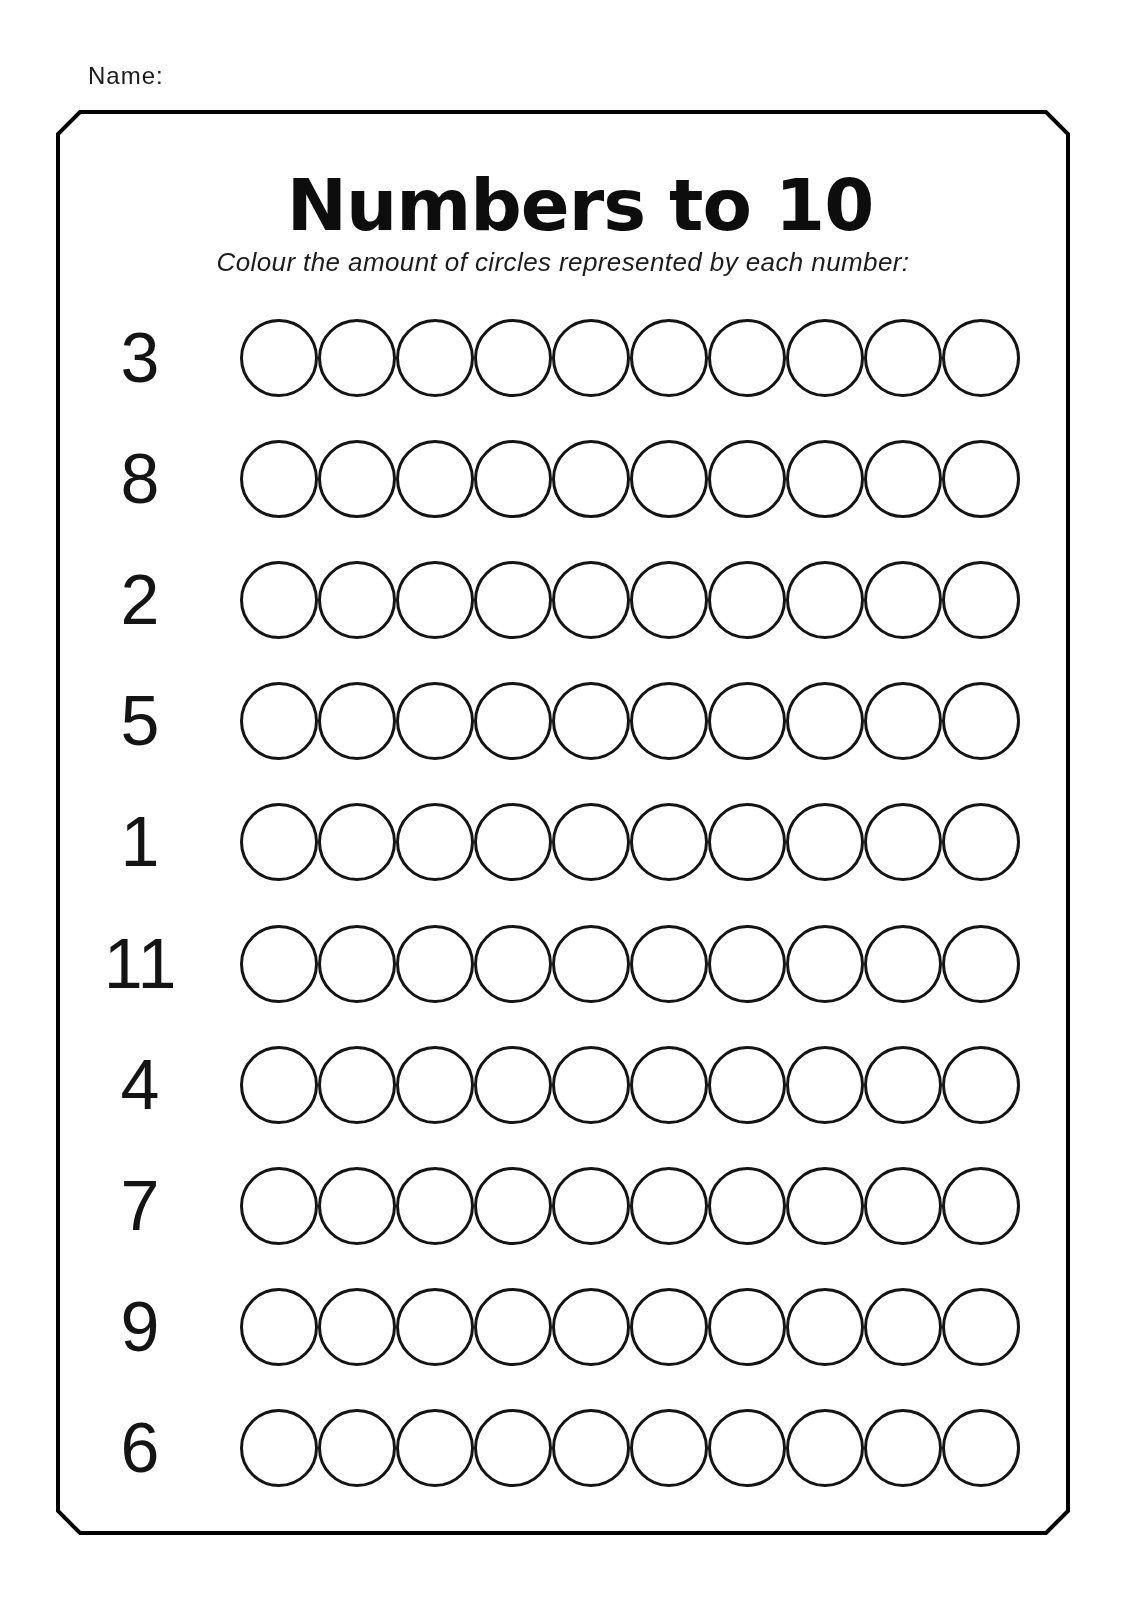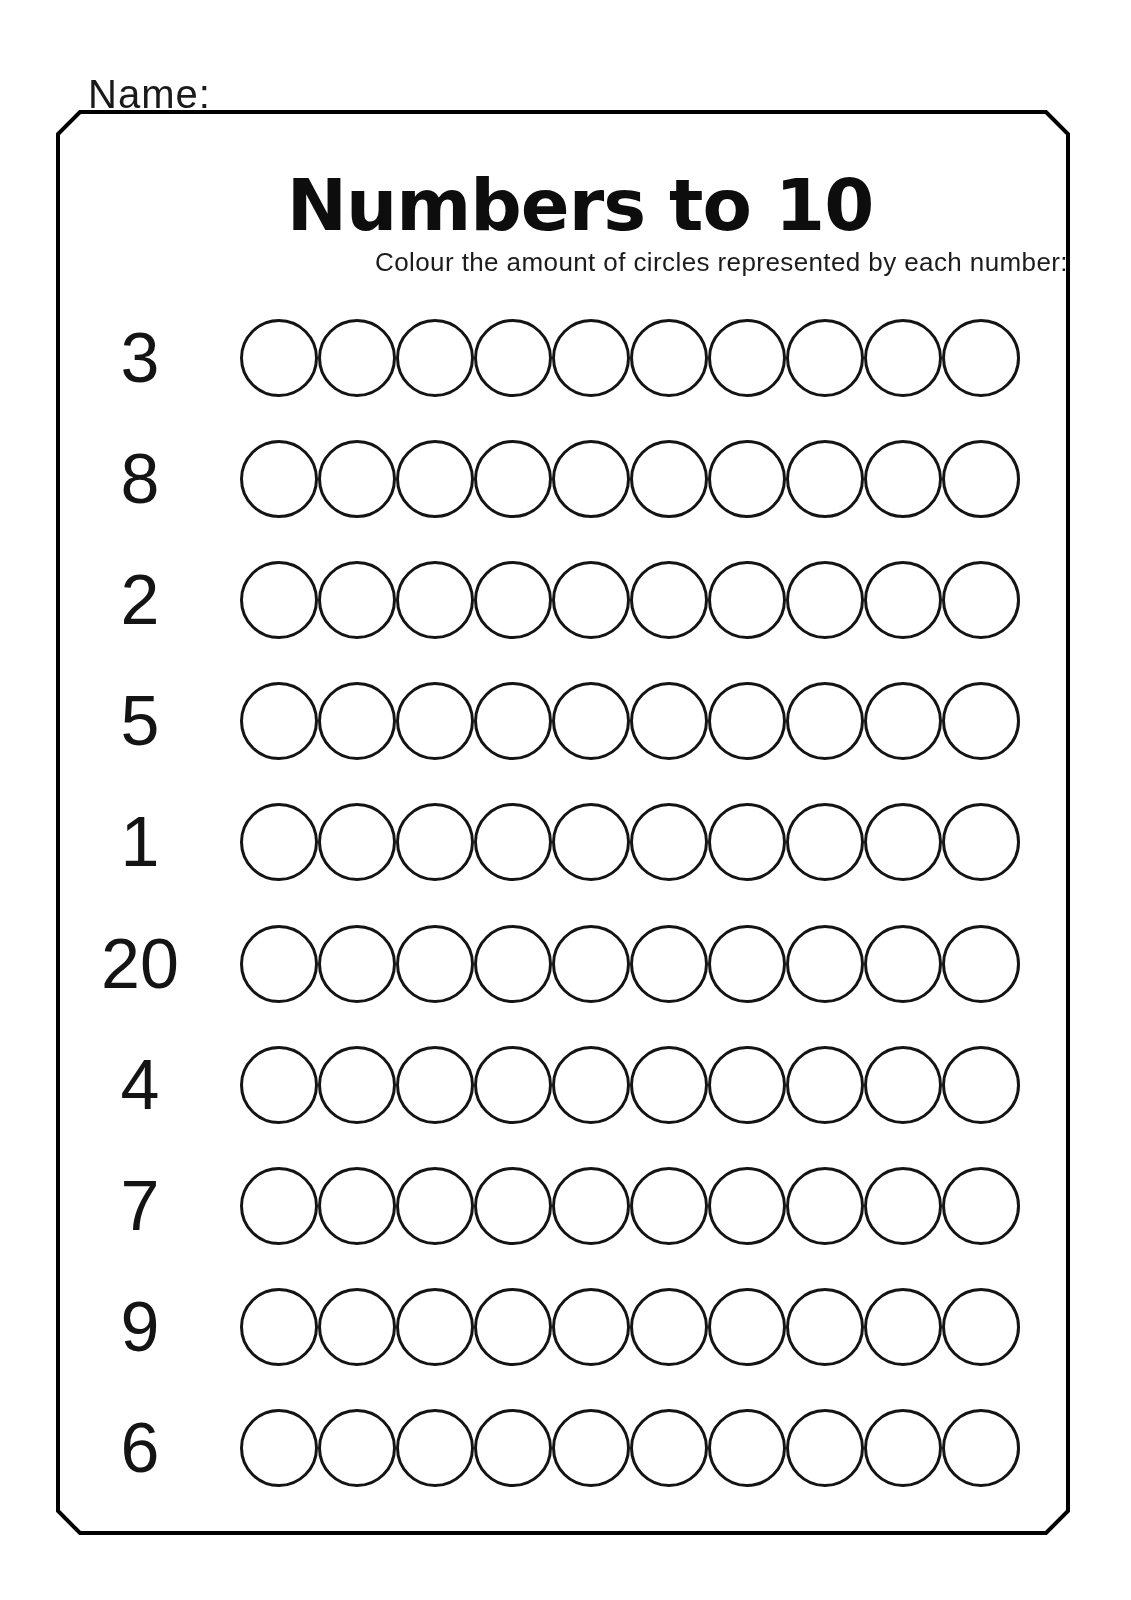--- a/index.html
+++ b/index.html
@@ -11,22 +11,22 @@
     position: relative;
     width: 1131px;
     height: 1600px;
     font-family: "Liberation Sans", sans-serif;
     color: #141414;
     overflow: hidden;
   }
   .name-label {
     position: absolute;
     left: 88px;
-    top: 72px;
-    font-size: 40px;
+    top: 62px;
+    font-size: 24px;
     letter-spacing: 1px;
     color: #1a1a1a;
   }
   .frame {
     position: absolute;
     left: 56px;
     top: 110px;
   }
   .title {
     position: absolute;
@@ -40,24 +40,25 @@
     font-size: 72px;
     letter-spacing: -1px;
     color: #0d0d0d;
   }
   .instruction {
     position: absolute;
     left: 58px;
     top: 247px;
     width: 1010px;
     margin: 0;
-    text-align: right;
+    text-align: center;
     font-size: 26px;
     letter-spacing: 0.4px;
     color: #1c1c1c;
+    font-style: italic;
   }
   .rows {
     position: absolute;
     left: 0;
     top: 0;
     width: 1131px;
     height: 1600px;
   }
   .row {
     position: absolute;
@@ -183,21 +184,21 @@
         <div class="circle"></div>
         <div class="circle"></div>
         <div class="circle"></div>
         <div class="circle"></div>
         <div class="circle"></div>
         <div class="circle"></div>
       </div>
   </div>
 
   <div class="row" style="top: 904px;">
-    <div class="row-number">20</div>
+    <div class="row-number">11</div>
     <div class="circles">
         <div class="circle"></div>
         <div class="circle"></div>
         <div class="circle"></div>
         <div class="circle"></div>
         <div class="circle"></div>
         <div class="circle"></div>
         <div class="circle"></div>
         <div class="circle"></div>
         <div class="circle"></div>

